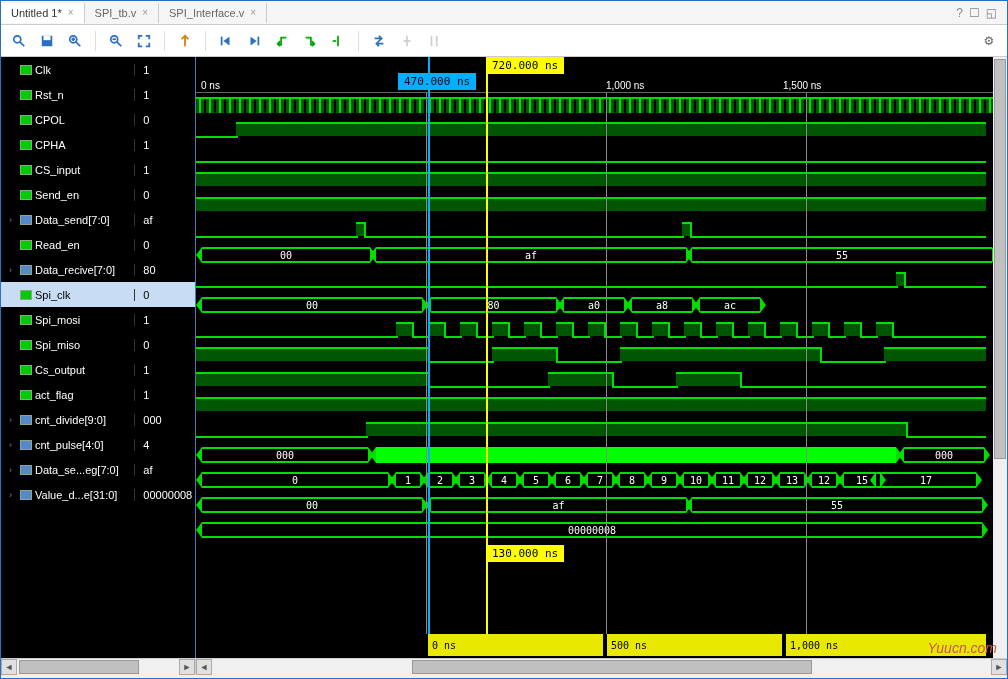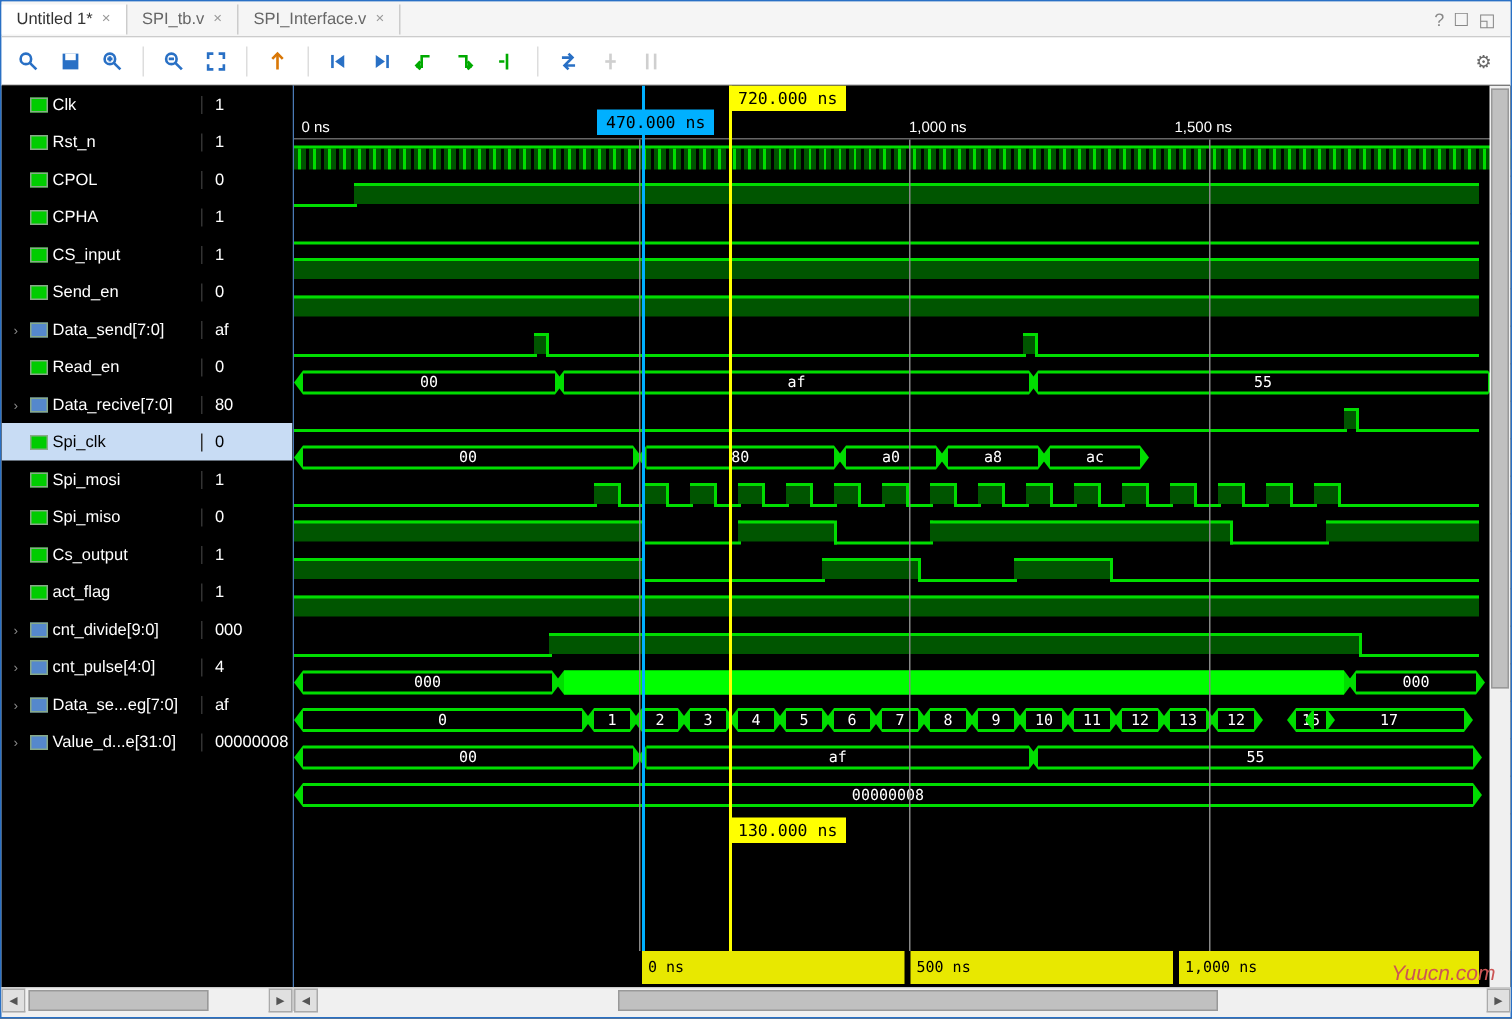--- a/index.html
+++ b/index.html
@@ -507,21 +507,21 @@
             <div class="wave-bus" style="left: 328px; width: 24px;">5</div>
             <div class="wave-bus" style="left: 360px; width: 24px;">6</div>
             <div class="wave-bus" style="left: 392px; width: 24px;">7</div>
             <div class="wave-bus" style="left: 424px; width: 24px;">8</div>
             <div class="wave-bus" style="left: 456px; width: 24px;">9</div>
             <div class="wave-bus" style="left: 488px; width: 24px;">10</div>
             <div class="wave-bus" style="left: 520px; width: 24px;">11</div>
             <div class="wave-bus" style="left: 552px; width: 24px;">12</div>
             <div class="wave-bus" style="left: 584px; width: 24px;">13</div>
             <div class="wave-bus" style="left: 616px; width: 24px;">12</div>
-            <div class="wave-bus" style="left: 668px; width: 20px;">15</div>
+            <div class="wave-bus" style="left: 648px; width: 36px;">15</div>
             <div class="wave-bus" style="left: 680px; width: 100px;">17</div>
           </div>
           <div class="wave-track">
             <div class="wave-bus" style="left: 6px; width: 220px;">00</div>
             <div class="wave-bus" style="left: 235px; width: 255px;">af</div>
             <div class="wave-bus" style="left: 496px; width: 290px;">55</div>
           </div>
           <div class="wave-track">
             <div class="wave-bus" style="left: 6px; width: 780px;">00000008</div>
           </div>

